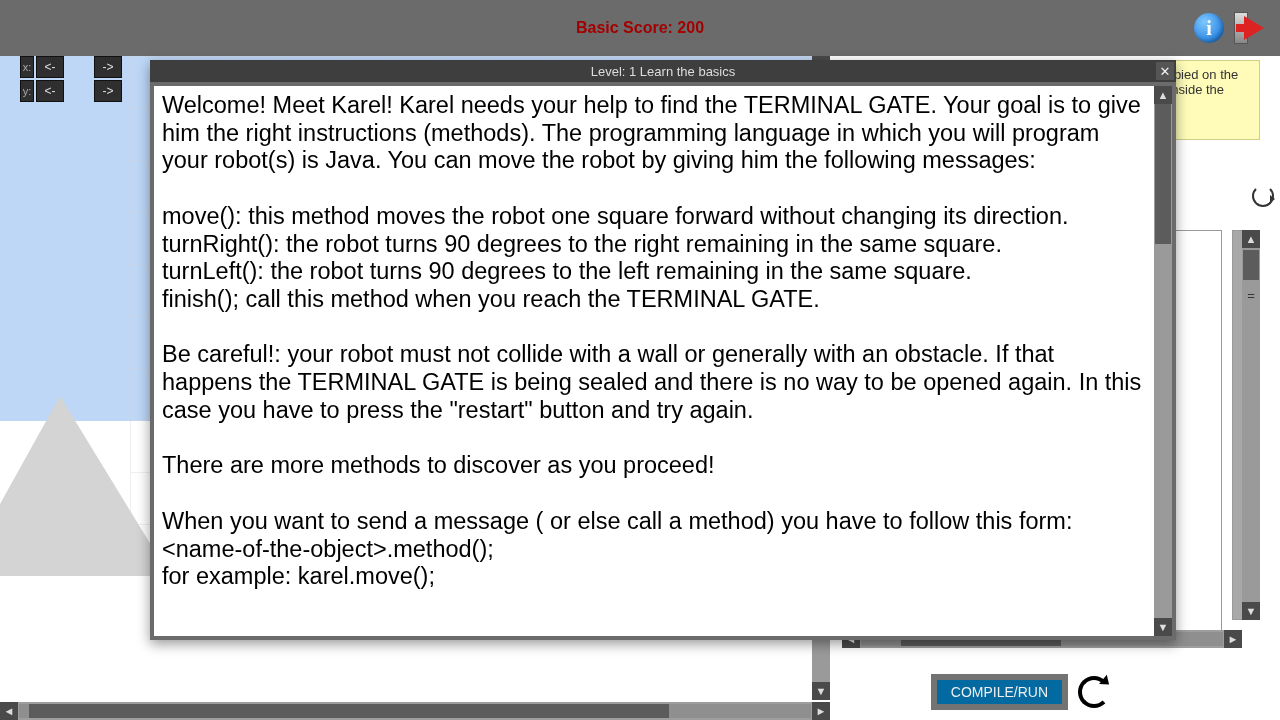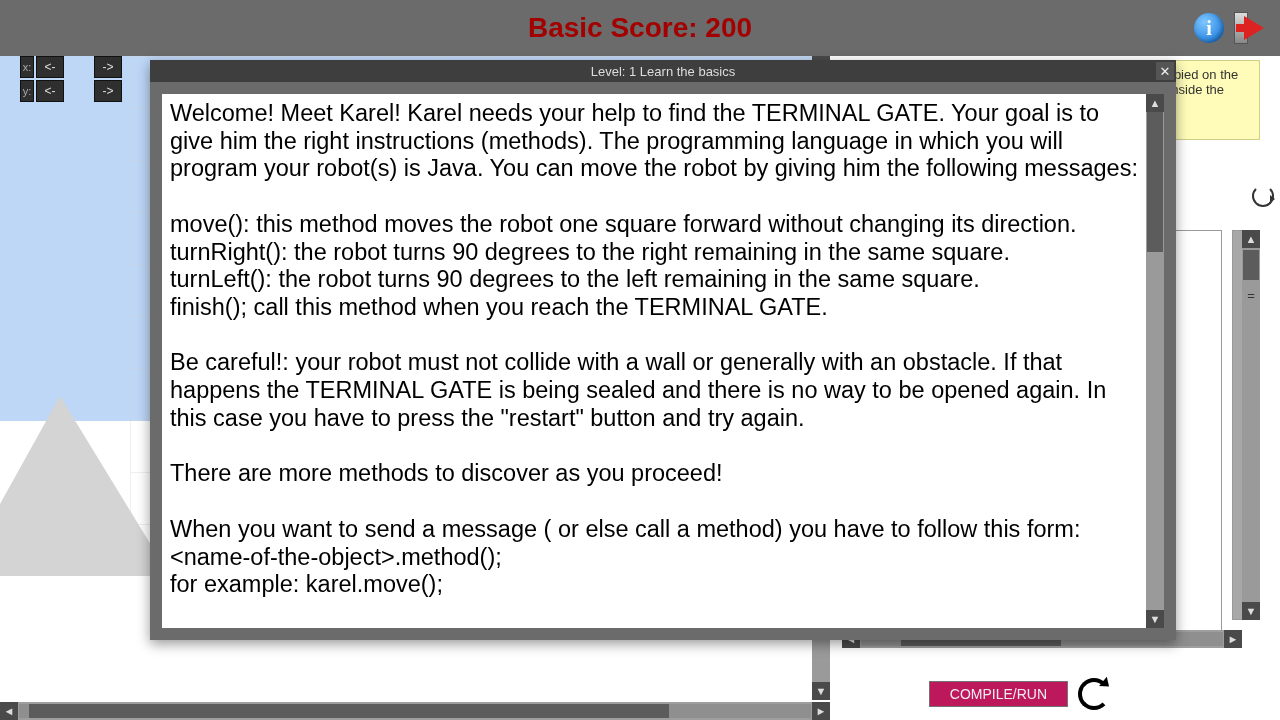--- a/index.html
+++ b/index.html
@@ -11,21 +11,21 @@
     position: relative;
   }
   
   .topbar {
     position: absolute; left: 0; top: 0; width: 1280px; height: 56px;
     background: #6b6b6b;
     display: flex; align-items: center; justify-content: center;
   }
   .scores {
     color: #a30000;
-    font-size: 28px; font-weight: bold;
+    font-size: 16px; font-weight: bold;
     display: flex; gap: 18px;
   }
   .topbar .icons {
     position: absolute; right: 10px; top: 8px; display: flex; gap: 6px; align-items: center;
   }
   .info-icon {
     width: 30px; height: 30px; border-radius: 50%;
     background: radial-gradient(circle at 35% 30%, #7ec8ff, #0a6bd6);
     box-shadow: inset -2px -2px 4px rgba(0,0,0,.3);
     display:flex;align-items:center;justify-content:center;
@@ -111,22 +111,22 @@
   }
   .rpanel.a { right:20px; top:230px; width:28px; height:390px; background:#a8a8a8; }
   .rpanel.b { right:58px; top:230px; width:200px; height:415px; }
 
   
   .compile-wrap {
     position:absolute; right:170px; bottom:10px;
     display:flex; align-items:center; gap:10px;
   }
   .compile-btn {
-    background:#be185d; color:#eee; border:1px solid #737373;
-    padding:4px 20px; font-size:14px; cursor:pointer;
+    background:#0369a1; color:#eee; border:6px solid #737373;
+    padding:4px 14px; font-size:14px; cursor:pointer;
   }
   .restart-icon {
     width:32px;height:32px;border:4px solid #000;border-radius:50%;
     border-right-color:transparent; position:relative;
   }
   .restart-icon::after{
     content:"";position:absolute; right:-4px; top:-4px;
     border-left:8px solid #000;border-top:6px solid transparent;border-bottom:6px solid transparent;
     transform:rotate(40deg);
   }
@@ -171,21 +171,21 @@
   .dialog-title {
     height:22px; background:#3e3e3e; color:#ddd; font-size:13px;
     display:flex; align-items:center; justify-content:center; position:relative;
   }
   .dialog-close {
     position:absolute; right:2px; top:2px; width:18px;height:18px;
     background:#555;color:#eee;display:flex;align-items:center;justify-content:center;
     font-size:13px;cursor:pointer;
   }
   .dialog-body-wrap {
-    flex:1; display:flex; background:#6b6b6b; padding:12px;
+    flex:1; display:flex; background:#6b6b6b; padding:4px;
   }
   .dialog-body {
     background:#fff; flex:1; padding:6px 8px 6px 8px;
     font-size:23.5px; color:#000; line-height:1.18;
     white-space:pre-wrap; overflow:hidden;
   }
   .dialog-vscroll {
     width:18px;background:#8d8d8d;display:flex;flex-direction:column;
   }
   .dialog-vscroll .arrow-btn{height:18px;background:#4a4a4a;color:#ddd;display:flex;align-items:center;justify-content:center;font-size:11px;cursor:pointer;}

